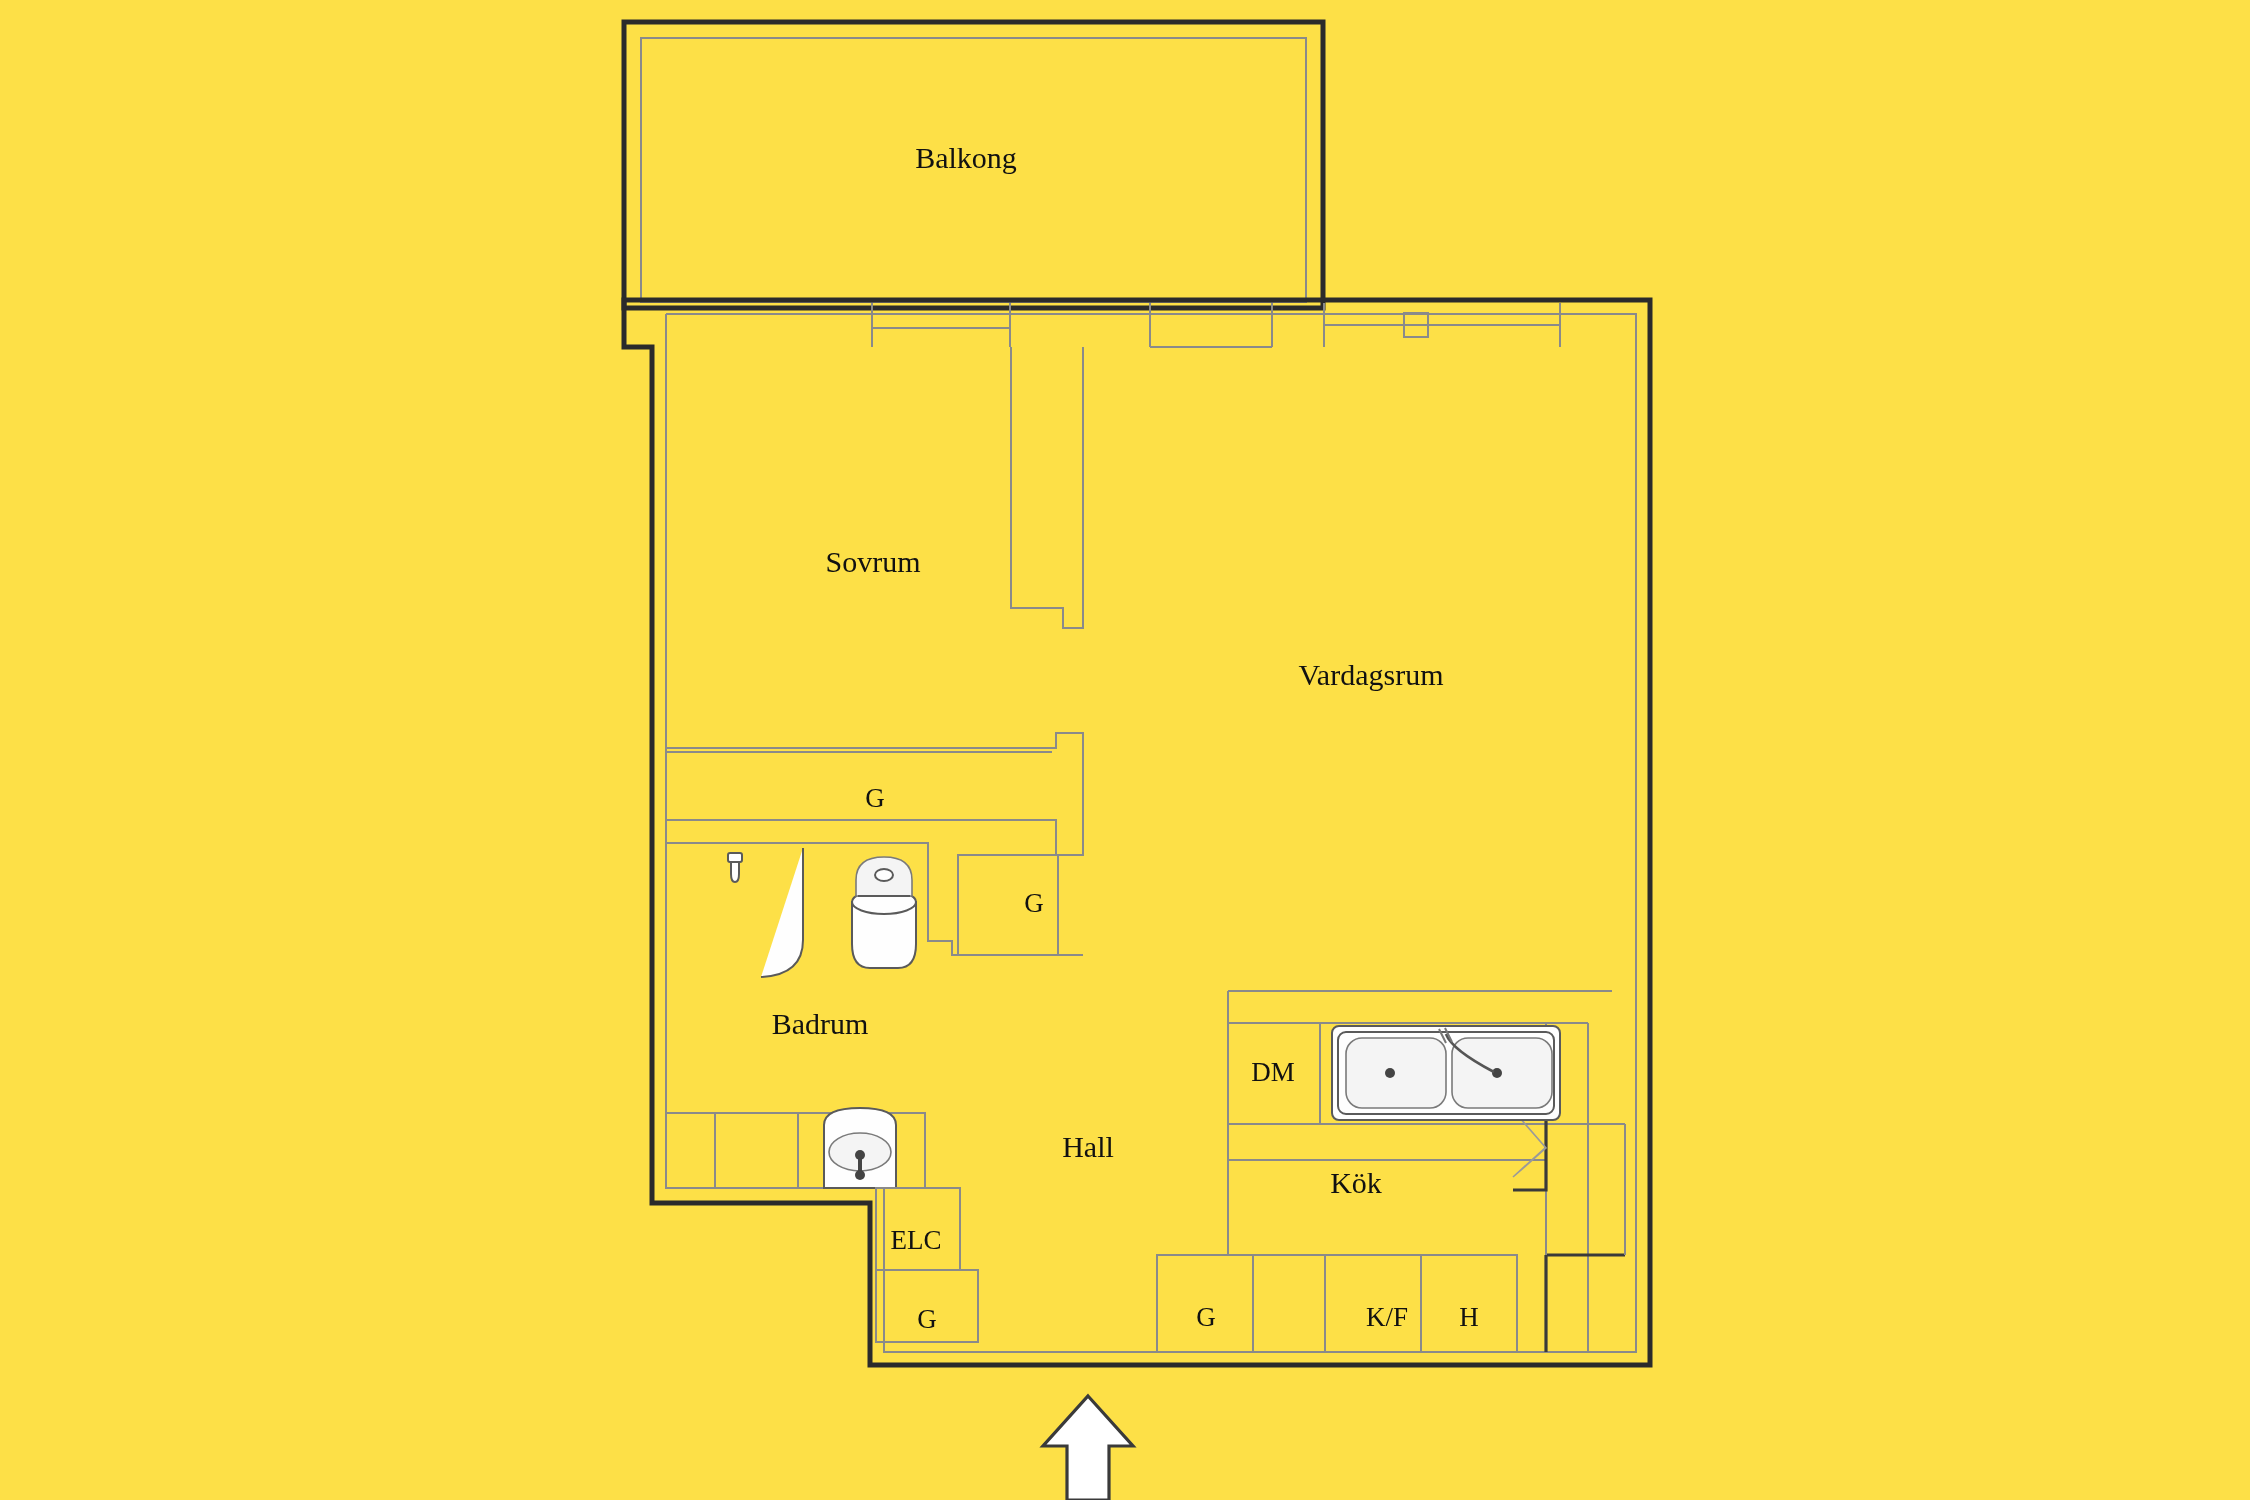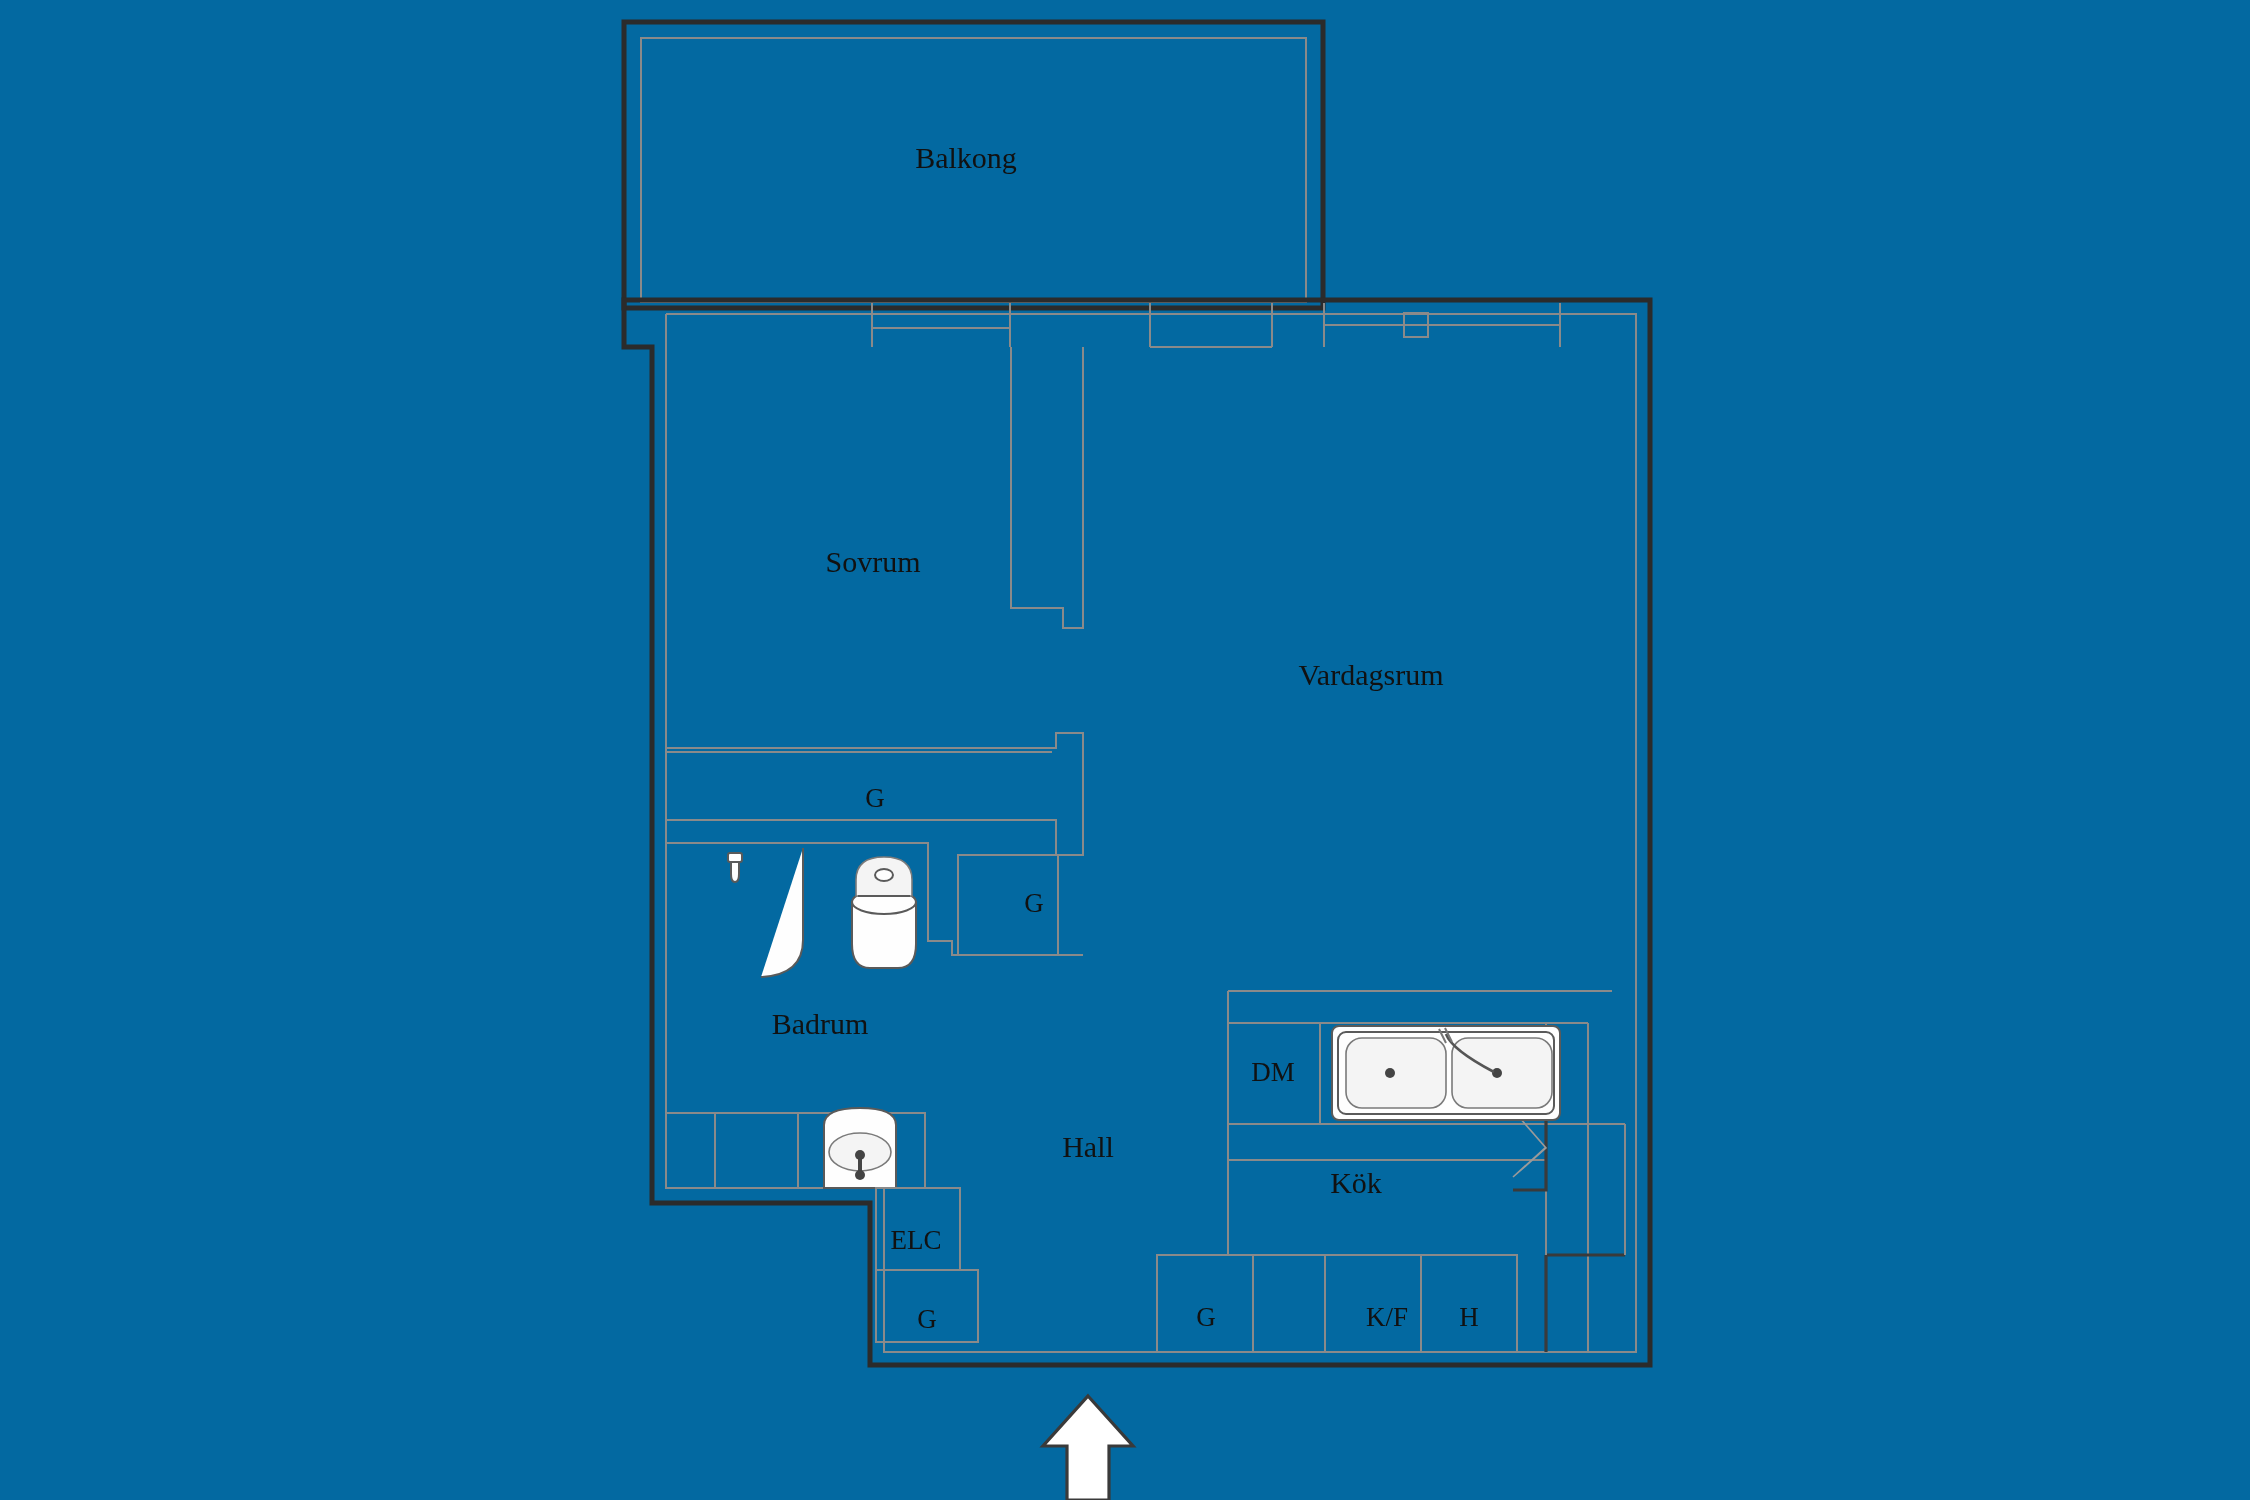--- a/index.html
+++ b/index.html
@@ -10,21 +10,21 @@
   body {
     width: 2250px;
     height: 1500px;
     overflow: hidden;
     font-family: "Liberation Serif", "DejaVu Serif", serif;
   }
   #floorplan-root {
     position: relative;
     width: 2250px;
     height: 1500px;
-    background: #0369a1;
+    background: #fde047;
   }
   svg#plan {
     position: absolute;
     top: 0;
     left: 0;
     width: 2250px;
     height: 1500px;
     display: block;
   }
   .room-label {

